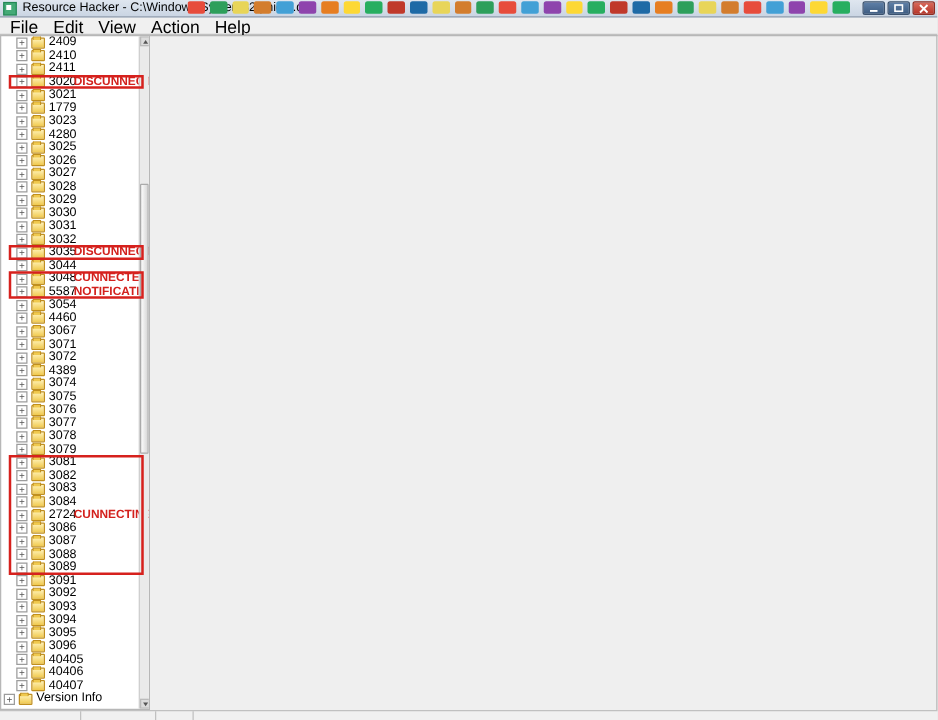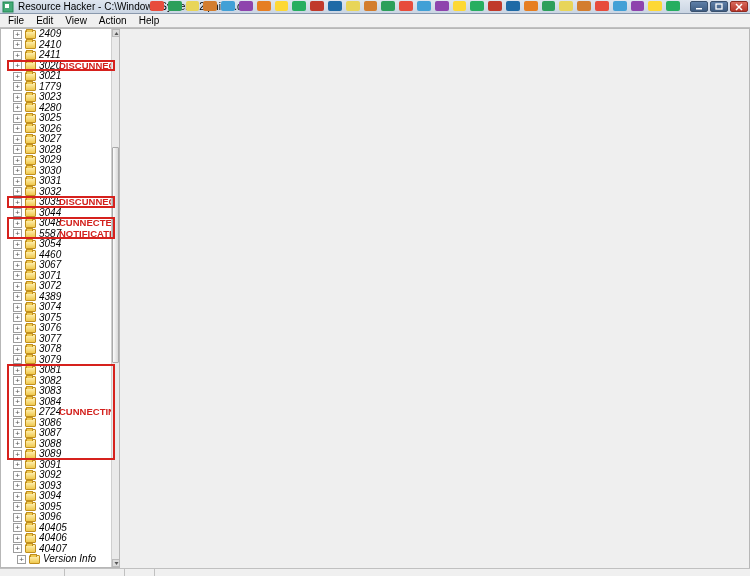--- a/index.html
+++ b/index.html
@@ -56,21 +56,21 @@
     height: 14px;
     background: #f0f0f0;
     border-bottom: 1px solid #c0c0c0;
     display: flex; align-items: center;
     padding: 0 2px;
   }
   .menubar .menu-item {
     padding: 0 6px;
     color: #000;
     line-height: 14px;
-    font-size: 10px;
+    font-size: 14px;
   }
   
   .main {
     position: absolute;
     top: 28px; left: 0; right: 0; bottom: 8px;
     display: flex;
     background: #fff;
   }
   .tree-panel {
     width: 120px;
@@ -89,21 +89,21 @@
     padding: 0 0 0 0;
     font-size: 10px;
     line-height: 10.5px;
   }
   .tree-row {
     display: flex; align-items: center;
     height: 10.5px;
     white-space: nowrap;
     padding-left: 2px;
   }
-  .tree-row.lvl-0 { padding-left: 16px; }
+  .tree-row.lvl-0 { padding-left: 2px; }
   .tree-row.lvl-1 { padding-left: 12px; }
   .expander {
     width: 9px; height: 9px;
     border: 1px solid #9c9c9c;
     background: #fff;
     display: inline-flex; align-items:center; justify-content:center;
     margin-right: 3px;
     font-size: 8px; line-height: 7px;
     color:#555;
   }
@@ -116,21 +116,21 @@
     border-radius: 1px;
     position: relative;
   }
   .folder-icon::before{
     content:''; position:absolute; top:-2px; left:0;
     width:5px; height:2px;
     background:#f0c94e;
     border:1px solid #c08f1f; border-bottom:none;
     border-radius:1px 1px 0 0;
   }
-  .node-label { color:#000;font-style:italic; }
+  .node-label { color:#000; }
   .annot {
     color:#d3211d;
     font-size: 9.5px;
     font-weight: 600;
     margin-left: 4px;
     position: absolute;
   }
   
   .hi-box {
     position: absolute;

